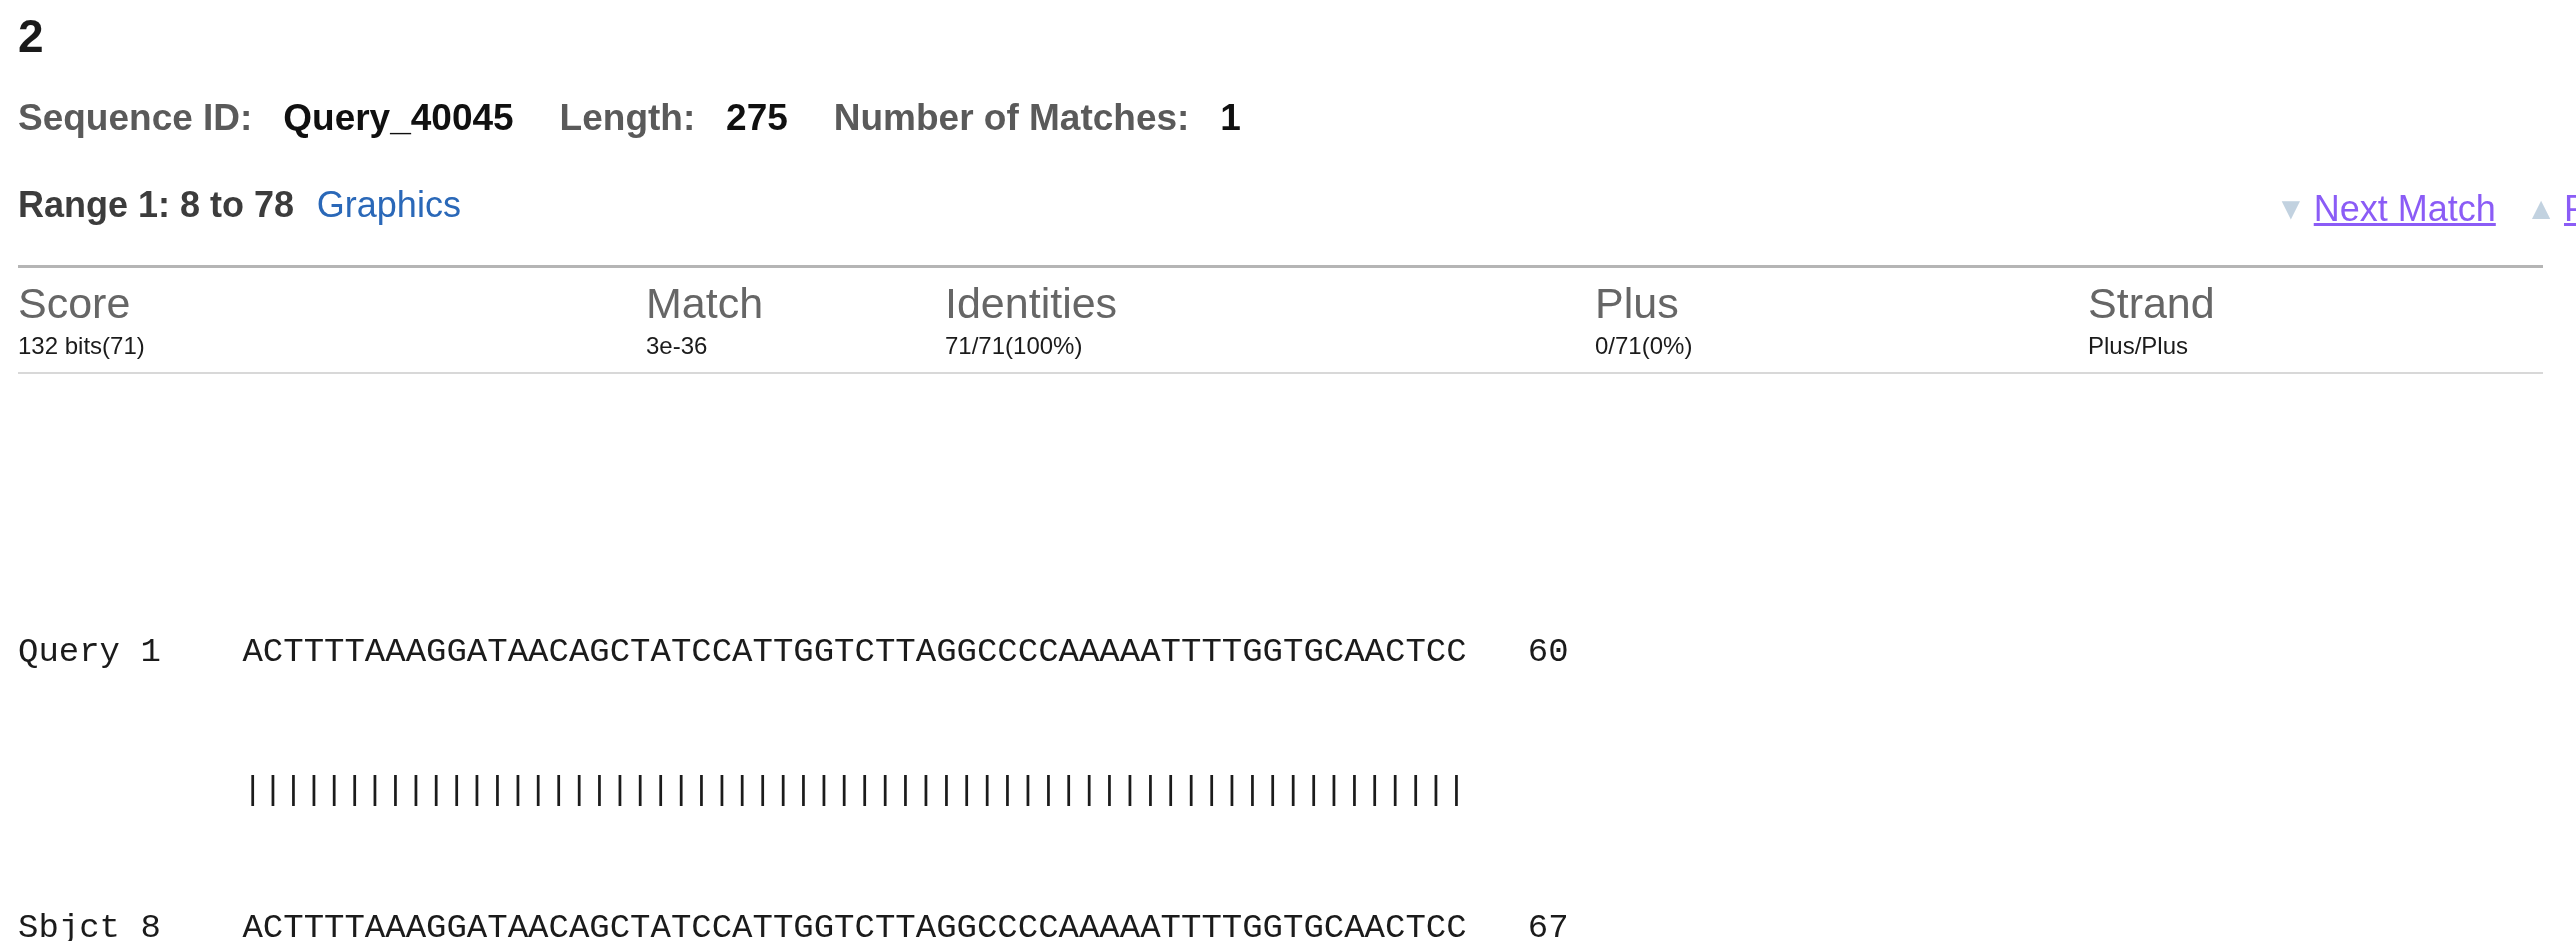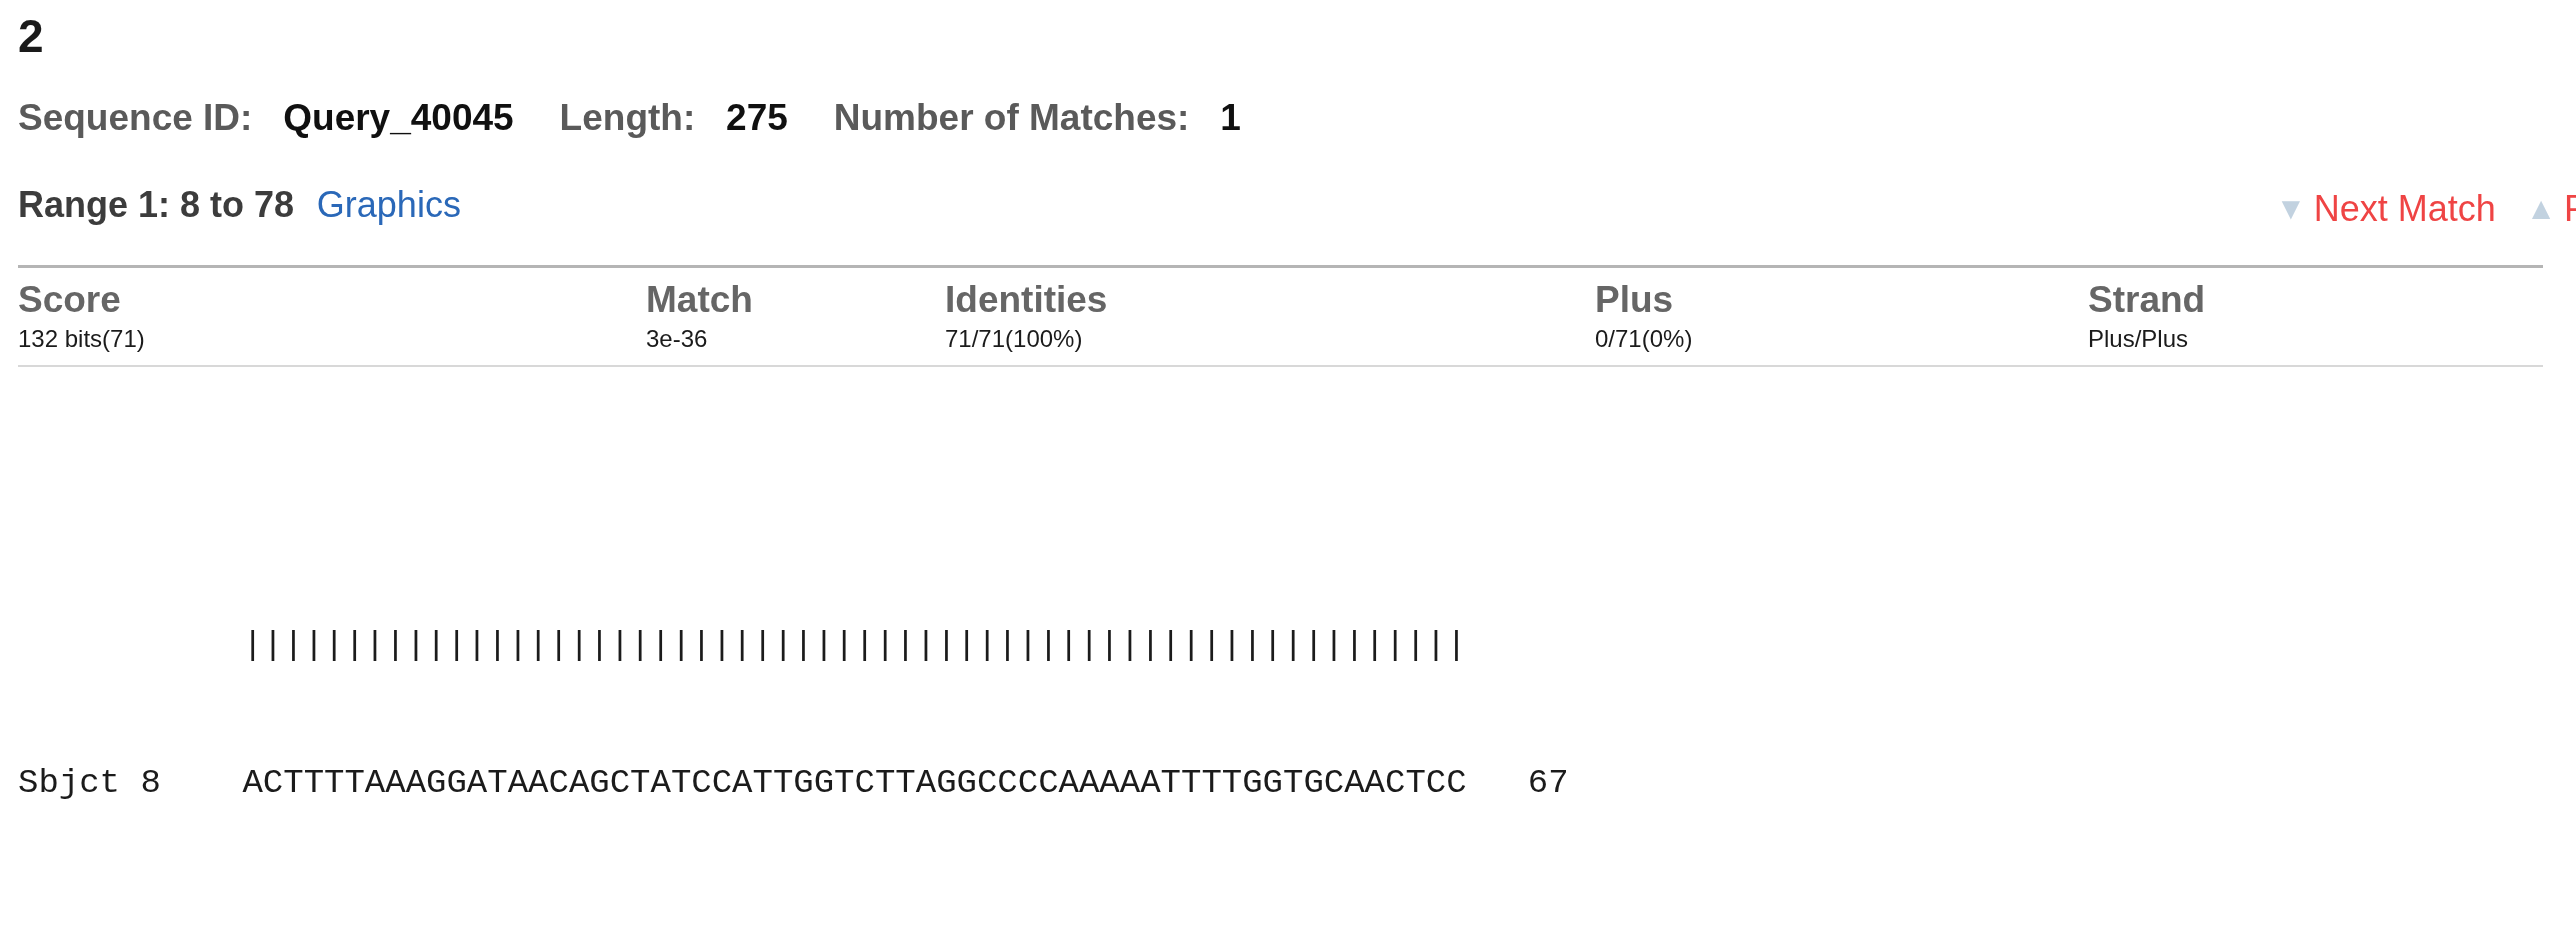--- a/index.html
+++ b/index.html
@@ -80,21 +80,22 @@
     color: #b9c6d4;
   }
   .nav-arrow {
     display: inline-block;
     font-size: 31px;
     color: #c2d2e0;
     margin-right: 7.5px;
     vertical-align: middle;
   }
   .nav-link {
-    color: #ef4444;
+    color: #8b5cf6;
+    text-decoration: underline;
     vertical-align: middle;
     margin-right: 30px;
   }
   .nav-link.last { margin-right: 0; }
 
   
   .stats {
     margin: 33px 0 0 18px;
     width: 2525px;
     border-top: 3.7px solid #b5b5b5;
@@ -102,22 +103,22 @@
     padding: 0;
     box-sizing: border-box;
   }
   .stats table {
     border-collapse: collapse;
     width: 100%;
     table-layout: fixed;
   }
   .stats th {
     text-align: left;
-    font-size: 37px;
-    font-weight: bold;
+    font-size: 43px;
+    font-weight: normal;
     color: #666666;
     padding: 10.5px 0 3px 0;
   }
   .stats td {
     text-align: left;
     font-size: 24px;
     color: #1b1b1b;
     padding: 1.5px 0 12px 0;
   }
   .col-score   { width: 628px; }
@@ -194,20 +195,21 @@
           <td>0/71(0%)</td>
           <td>Plus/Plus</td>
         </tr>
       </tbody>
     </table>
   </div>
 
   <div class="alignment">
 
     <div class="aln-block">
+      <div class="aln-row"><span class="aln-tag">Query</span><span class="aln-start">1</span><span class="aln-seq">ACTTTTAAAGGATAACAGCTATCCATTGGTCTTAGGCCCCAAAAATTTTGGTGCAACTCC</span><span class="aln-end">60</span></div>
       <div class="aln-row aln-mid"><span class="aln-pad"></span><span class="aln-seq">||||||||||||||||||||||||||||||||||||||||||||||||||||||||||||</span></div>
       <div class="aln-row"><span class="aln-tag">Sbjct</span><span class="aln-start">8</span><span class="aln-seq">ACTTTTAAAGGATAACAGCTATCCATTGGTCTTAGGCCCCAAAAATTTTGGTGCAACTCC</span><span class="aln-end">67</span></div>
     </div>
 
     
 
   </div>
 
 </div>
 

